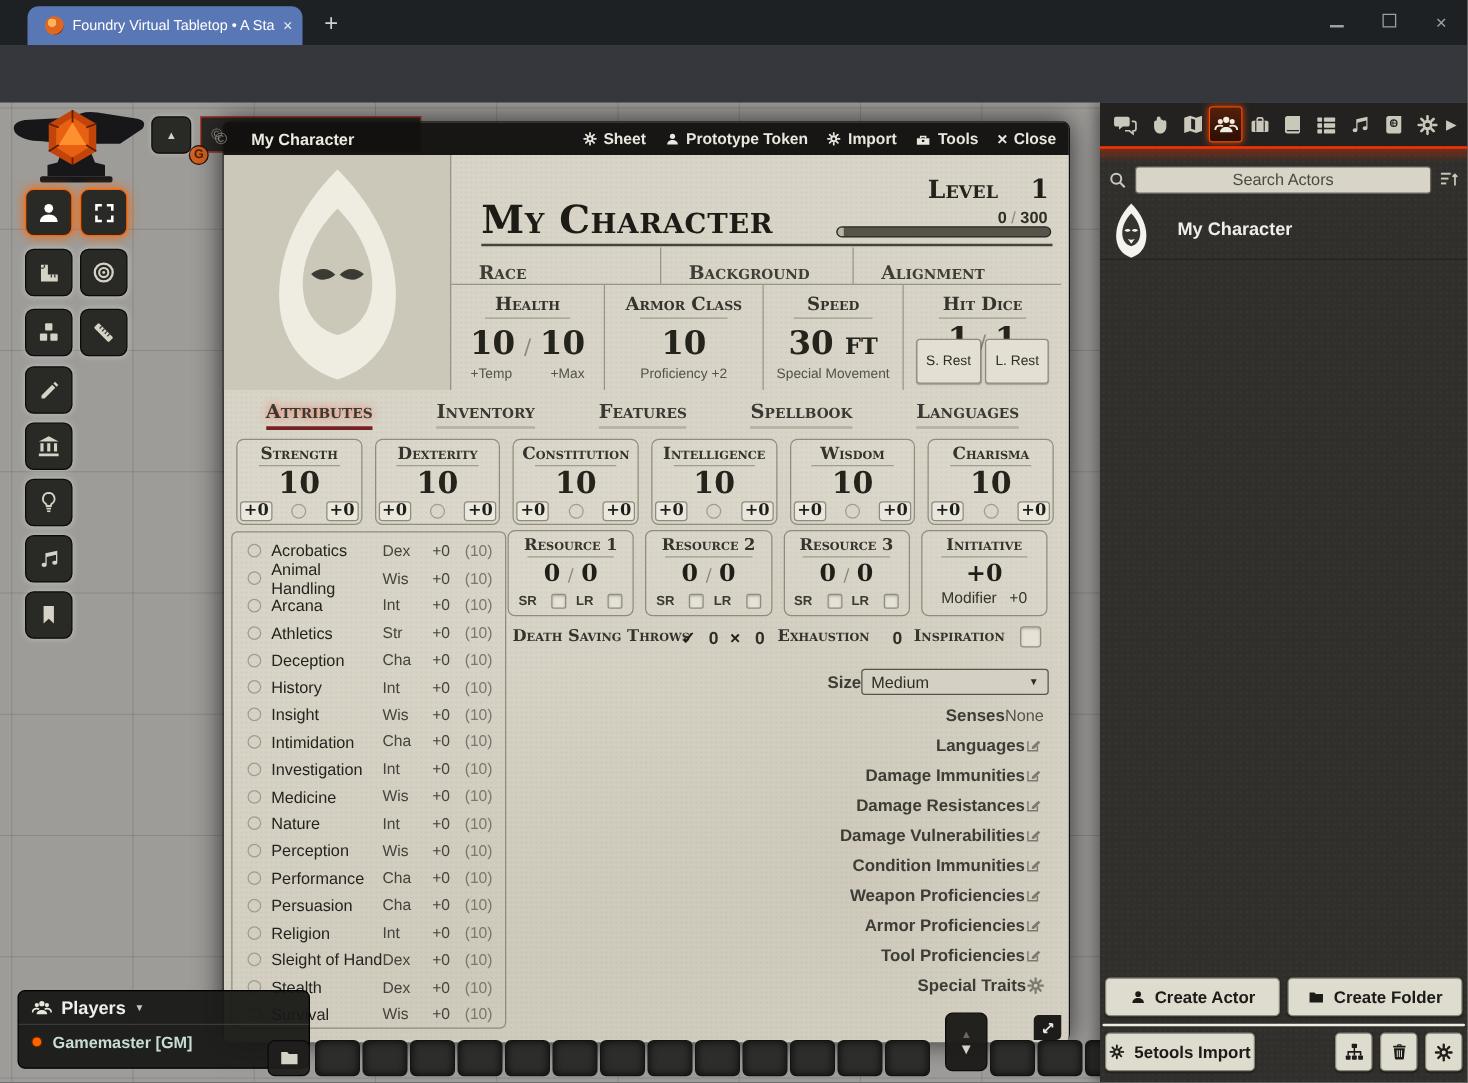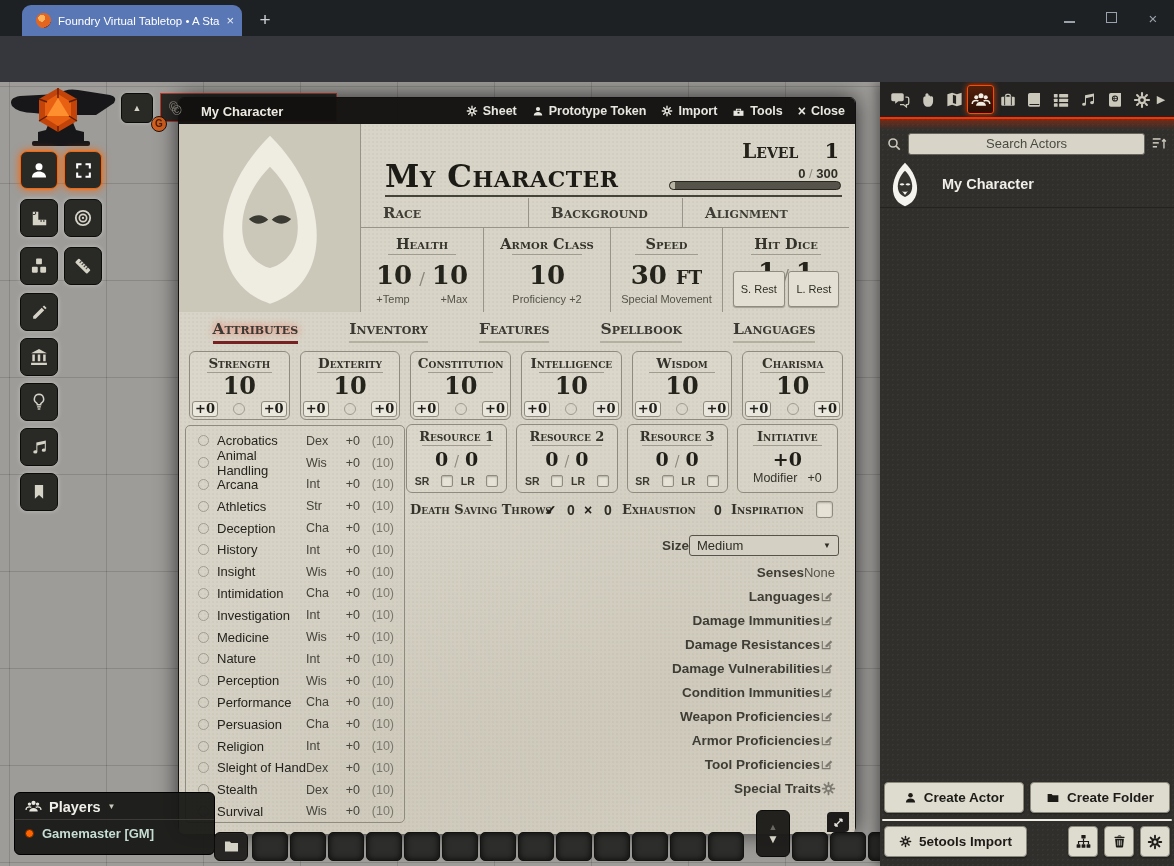--- a/index.html
+++ b/index.html
@@ -64,21 +64,21 @@
   .logo{z-index:5;}
   .ctrlbtn{position:absolute;width:38px;height:38px;border-radius:7px;background:rgba(32,31,28,.92);
     border:1px solid #0b0b0a;color:#d5d2c6;display:flex;align-items:center;justify-content:center;
     box-shadow:0 0 5px rgba(255,255,255,.35);z-index:5;}
   .ctrlbtn.active{border-color:#ff6400;box-shadow:0 0 9px #ff6400;color:#fff;}
   .collapsebtn{position:absolute;left:121px;top:93px;width:32px;height:30px;border-radius:6px;
     background:rgba(32,31,28,.92);border:1px solid #0b0b0a;color:#d5d2c6;text-align:center;
     font-size:9px;line-height:28px;z-index:5;box-shadow:0 0 4px rgba(255,255,255,.3);}
 
   
-  .players{position:absolute;left:14px;top:792px;width:201px;height:63px;
+  .players{position:absolute;left:14px;top:792px;width:234px;height:63px;
     background:rgba(24,24,22,.95);border:1px solid #000;border-radius:6px;z-index:6;color:#efeee8;}
   .players .hd{display:flex;align-items:center;gap:7px;padding:5px 10px 4px;
     border-bottom:1px solid #3c3b38;font-weight:bold;font-size:14.5px;}
   .players .caret{font-size:8px;color:#c9c6ba;}
   .players .entry{display:flex;align-items:center;gap:8px;padding:6px 10px;}
   .pdot{width:9px;height:9px;border-radius:50%;background:#ff6400;border:1px solid #5e2600;}
   .pname{font-size:13px;font-weight:bold;color:#c6ddd4;}
 
   
   .hbfolder{position:absolute;left:214px;top:832px;width:34px;height:29px;border-radius:6px;
@@ -117,21 +117,21 @@
   .levelrow .ll{font-size:20px;font-weight:bold;color:#24231c;}
   .levelrow .lv{font-size:21px;font-weight:bold;}
   .xptext{position:absolute;right:17px;top:42px;font-size:13px;font-weight:bold;color:#2e2d26;}
   .xptext .sl{color:#8a887c;font-weight:normal;}
   .xpbar{position:absolute;left:490px;top:57px;width:172px;height:9px;background:#56544a;
     border:1px solid #27261f;border-radius:6px;overflow:hidden;}
   .xpfill{height:100%;width:5px;background:#b9b5a3;border-radius:6px 0 0 6px;}
   .name-hr{position:absolute;left:206px;top:71px;width:457px;height:2px;background:#45443b;}
   .details{position:absolute;left:182px;top:74px;width:488px;height:30px;display:flex;
     border-bottom:1px solid #97948a;}
-  .dcol{display:flex;align-items:center;padding-left:22px;border-right:1px solid #97948a;}
+  .dcol{display:flex;align-items:flex-end;padding-left:22px;border-right:1px solid #97948a;}
   .dcol:last-child{border-right:none;}
   .dlabel{font-size:15px;font-weight:bold;color:#3f3e36;}
   .stats{position:absolute;left:182px;top:104px;width:488px;height:84px;display:flex;}
   .scol{position:relative;border-right:1px solid #97948a;height:100%;}
   .scol:last-child{border-right:none;}
   .slabel{text-align:center;font-size:14.5px;font-weight:bold;color:#34332c;margin-top:7px;}
   .sunder{width:56%;height:1px;background:#a09d90;margin:2px auto 0;}
   .sval{display:flex;justify-content:center;align-items:baseline;gap:7px;margin-top:5px;
     font-size:26px;font-weight:bold;color:#24231c;}
   .sval .sl{font-size:17px;color:#8a887c;font-weight:normal;}
@@ -215,21 +215,21 @@
     gap:14px;padding:0 2px;border-bottom:1px solid rgba(0,0,0,.25);}
   .actorrow .nm{font-size:14.5px;font-weight:bold;color:#f0eee6;}
   .sbfooter{position:absolute;left:0;top:700px;width:100%;}
   .beigebtn{background:#dedbcf;border:1px solid #8a887b;border-radius:4px;color:#1c1b17;
     font-size:13.5px;font-weight:bold;display:flex;align-items:center;justify-content:center;gap:7px;
     height:31px;box-shadow:0 1px 2px rgba(0,0,0,.4);}
   .createrow{display:flex;gap:6px;padding:0 4px;}
   .createrow .beigebtn{flex:1;}
   .sbdivider{margin:6px 2px 5px;height:2px;background:#efede4;border-radius:1px;}
   .importrow{display:flex;padding:0 4px;gap:6px;}
-  .btn-import{width:143px;}
+  .btn-import{width:120px;}
   .btn-sq{width:30px;flex:0 0 auto;}
   .importrow .spacer{flex:1;}
 
   .hood-eye{fill:#3b3a33;}
 </style>
 </head>
 <body>
 
 <svg width="0" height="0" style="position:absolute">
   <defs>

